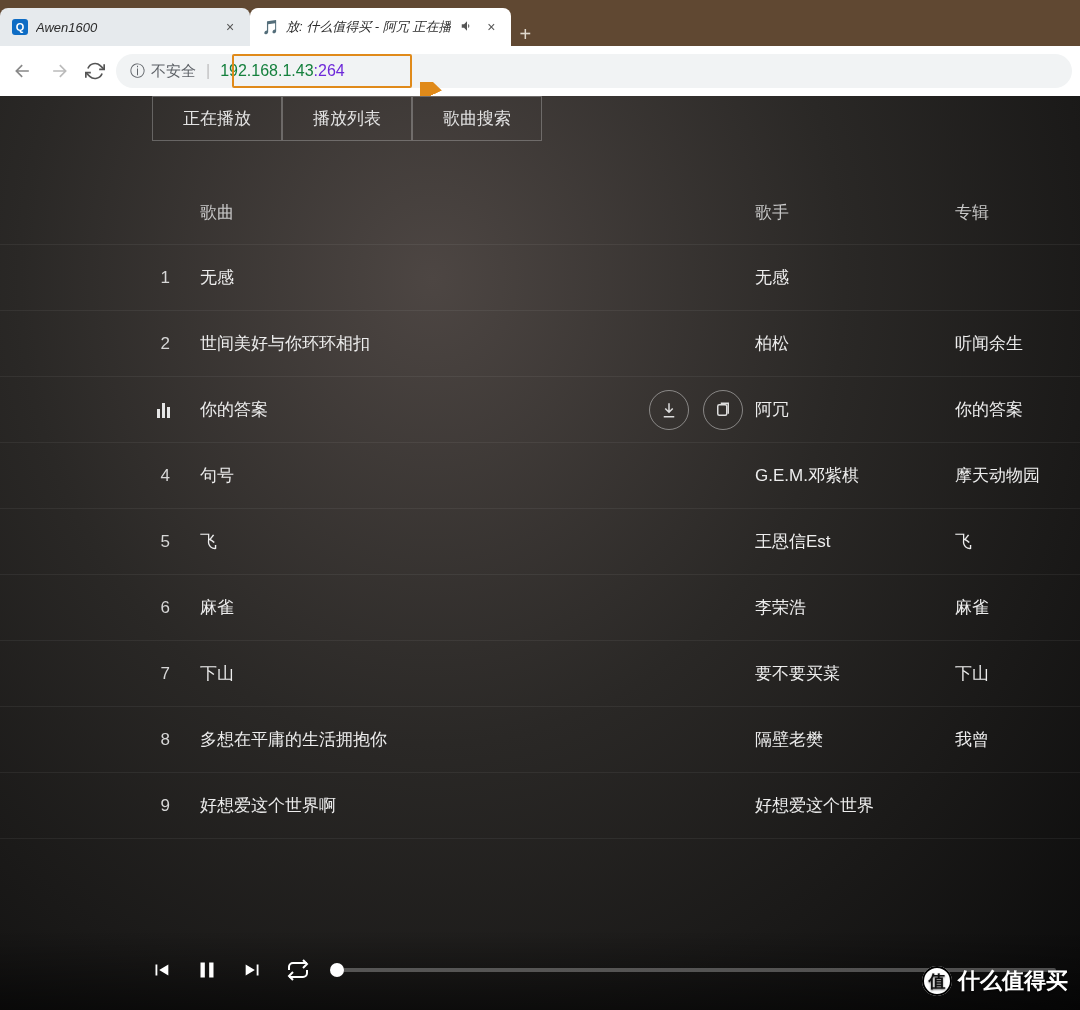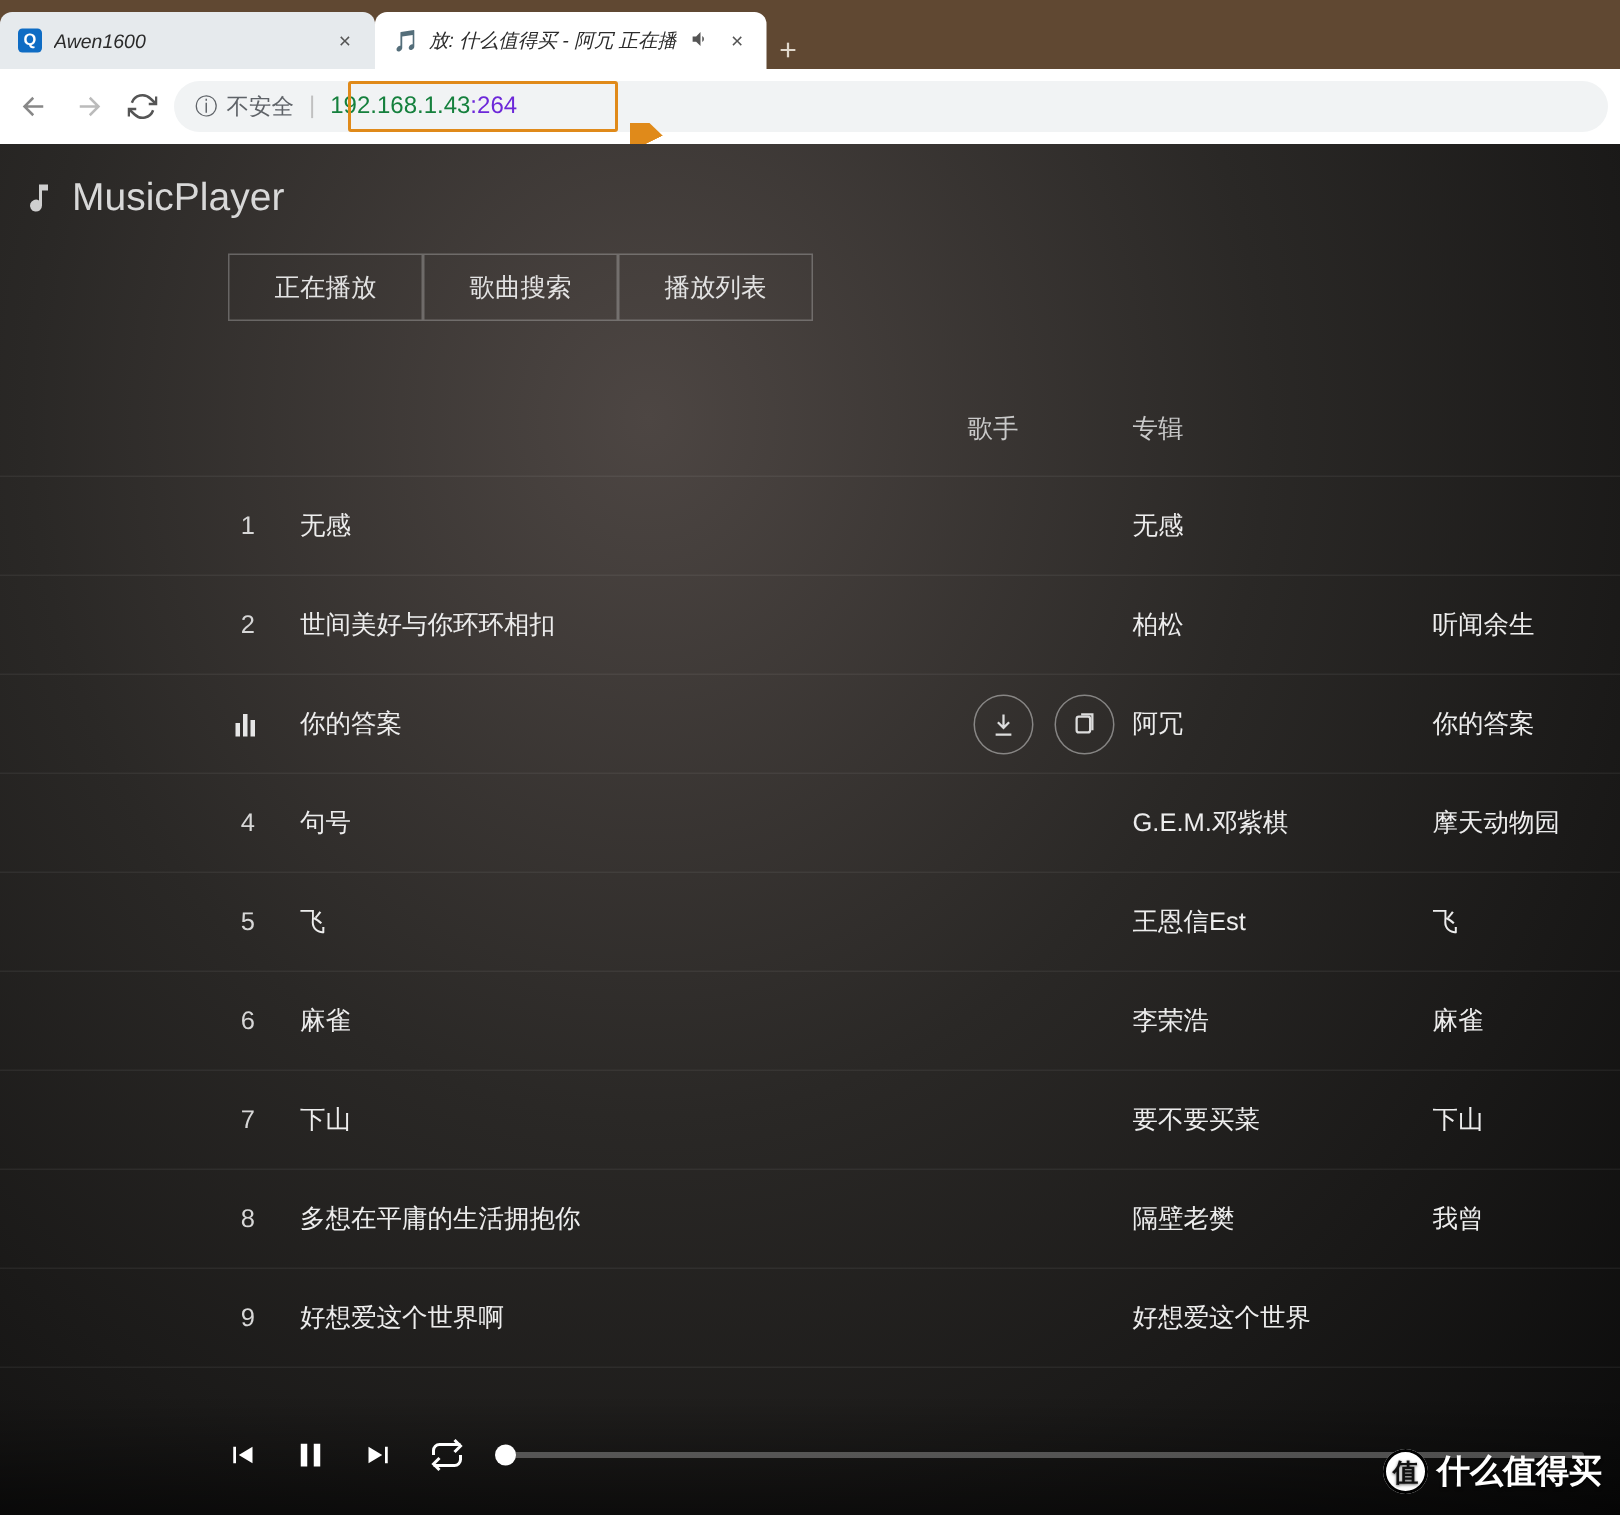--- a/index.html
+++ b/index.html
@@ -178,36 +178,31 @@
 <svg class="arrow" width="70" height="90">
   <defs>
       <marker id="ah" markerWidth="10" markerHeight="10" refX="2" refY="3" orient="auto">
     <path d="M0,0 L0,6 L8,3 z" fill="#e08a1a"></path>
       </marker>
     </defs>
   <line x1="40" y1="80" x2="4" y2="6" stroke="#e08a1a" stroke-width="5" marker-end="url(#ah)"></line>
 </svg>
 
 <div class="app">
-  <div class="app-header">
-    <svg width="24" height="24" viewBox="0 0 24 24" fill="#cfcfcf">
-        <path d="M12 3v10.6A4 4 0 1014 17V7h4V3h-6z"></path>
-      </svg>
-    <span>MusicPlayer</span>
-  </div>
 
   <div class="nav-buttons">
     <div class="btn">正在播放</div>
+    <div class="btn">播放列表</div>
     <div class="btn">歌曲搜索</div>
-    <div class="btn">播放列表</div>
   </div>
 
   <div class="table">
     <div class="thead">
       <div class="c-num"></div>
+      <div class="c1">歌曲</div>
       <div></div>
       <div>歌手</div>
       <div>专辑</div>
     </div>
     <div id="rows">
         <div class="row">
           <div class="c-num">1</div>
           <div class="c-song">无感</div>
           <div class="c-actions"></div>
           <div class="c-album">无感</div>

